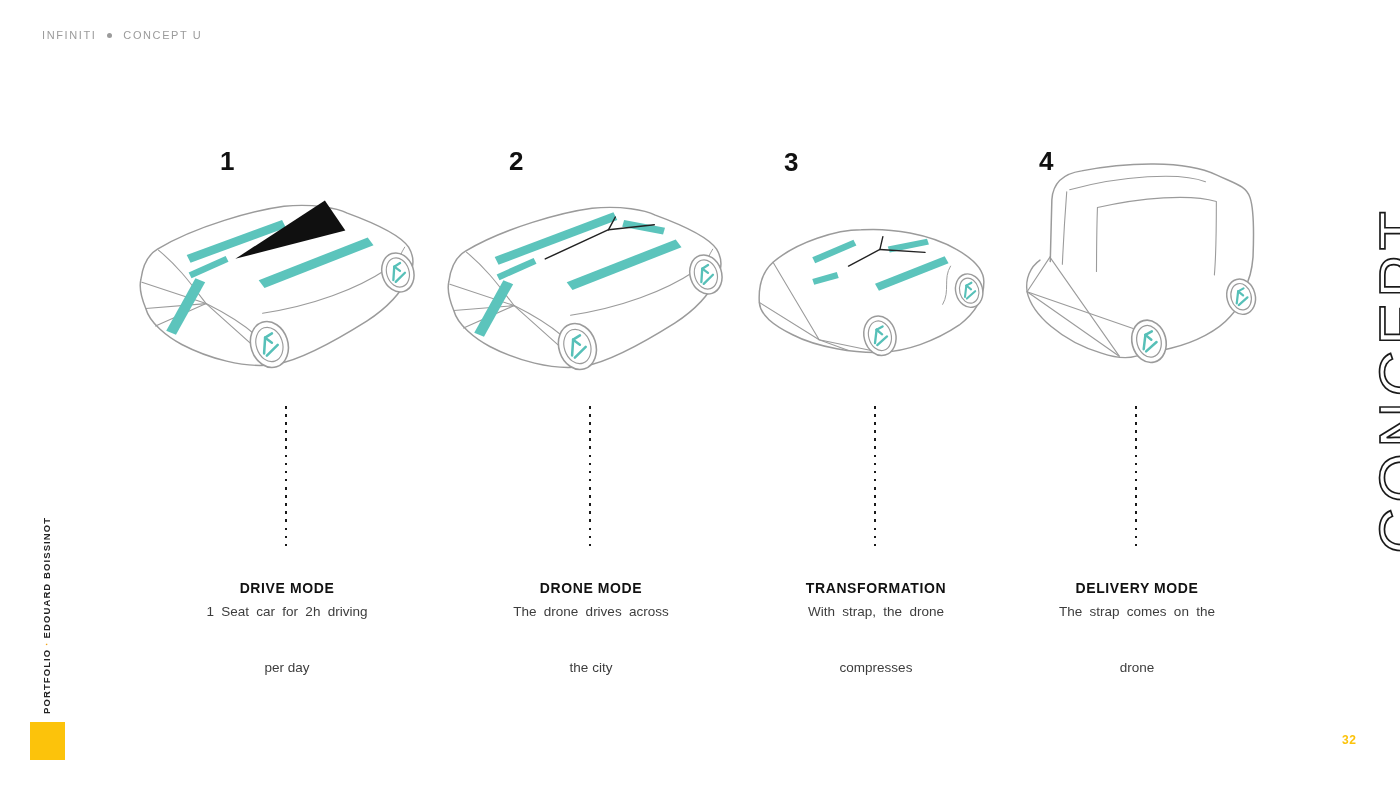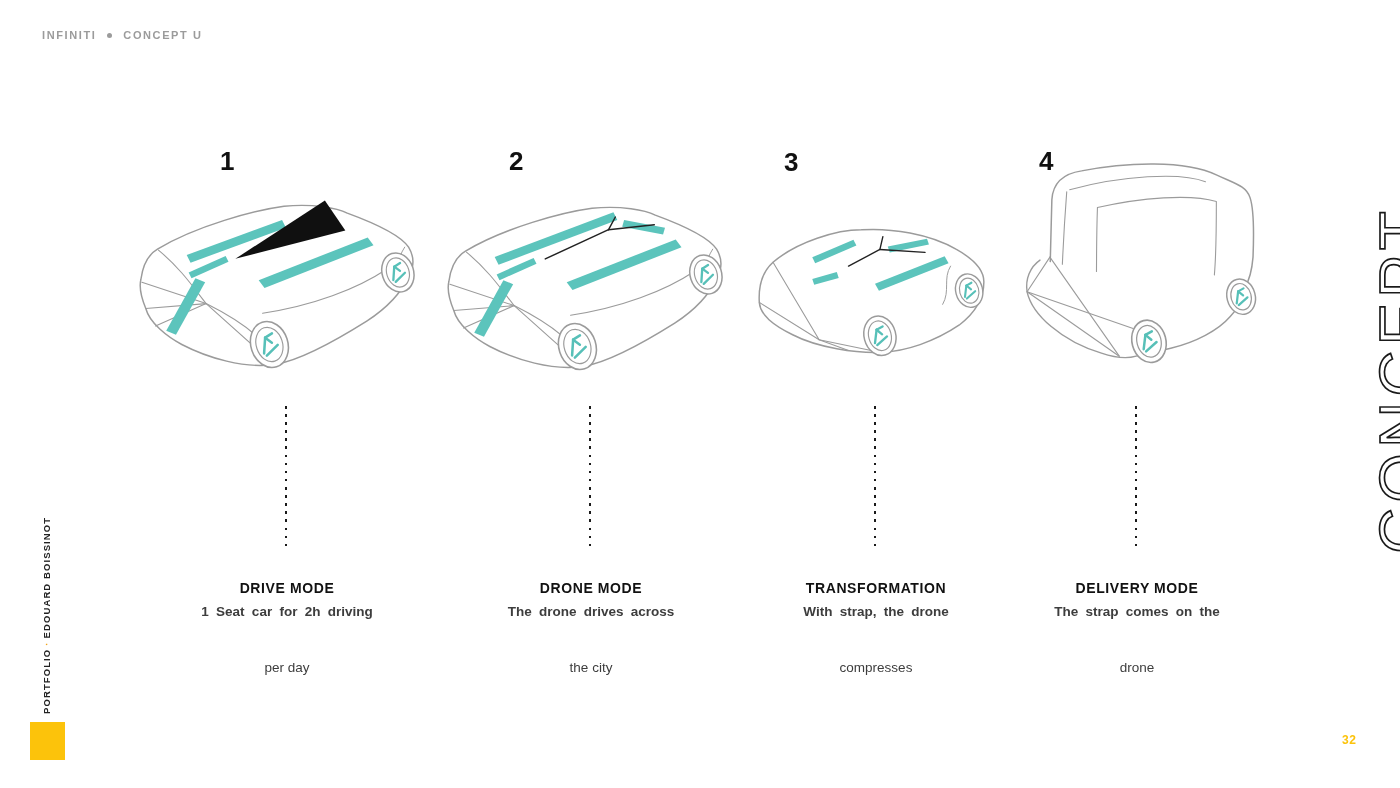--- a/index.html
+++ b/index.html
@@ -2,32 +2,32 @@
 <html><head>
 <meta charset="utf-8">
 <style>
   html,body{margin:0;padding:0;background:#e8e8e8;}
   .stage{
     position:relative;width:1400px;height:788px;background:#ffffff;
     overflow:hidden;font-family:"Liberation Sans", sans-serif;color:#1a1a1a;
   }
   
   .header{position:absolute;left:42px;top:29px;display:flex;align-items:center;gap:11px;
-    font-size:11px;font-weight:bold;letter-spacing:1.6px;color:#9b9b9b;}
+    font-size:11px;font-weight:normal;letter-spacing:1.6px;color:#9b9b9b;}
   .header .dot{width:5px;height:5px;border-radius:50%;background:#9b9b9b;display:inline-block;}
   
   .step-number{position:absolute;font-size:26px;font-weight:800;color:#111;}
   .car-svg{position:absolute;}
   .dotted{position:absolute;width:2.4px;top:406px;height:146px;
     background:repeating-linear-gradient(to bottom,#1a1a1a 0 2.6px,transparent 2.6px 8.1px);}
   .step-title{position:absolute;top:580px;width:240px;text-align:center;
     font-size:14px;font-weight:bold;letter-spacing:.6px;color:#111;}
   .step-desc{position:absolute;top:604px;width:210px;text-align:center;
     font-size:13.5px;line-height:16px;color:#3d3d3d;}
-  .step-desc .l1{display:block;word-spacing:3.5px;font-weight:bold;}
+  .step-desc .l1{display:block;word-spacing:3.5px;}
   .step-desc .l2{display:block;margin-top:40px;}
   
   .left-rail{position:absolute;left:41px;top:714px;transform:rotate(-90deg);
     transform-origin:0 0;white-space:nowrap;font-size:9.5px;font-weight:bold;
     letter-spacing:1.1px;color:#222;line-height:12px;}
   .left-rail .sep{color:#f2a51d;font-weight:bold;padding:0 3px;}
   .yellow-square{position:absolute;left:30px;top:722px;width:35px;height:38px;background:#fcc30b;}
   
   .concept-vertical{position:absolute;left:1248px;top:368px;width:310px;height:62px;
     transform:rotate(-90deg);transform-origin:center;white-space:nowrap;

